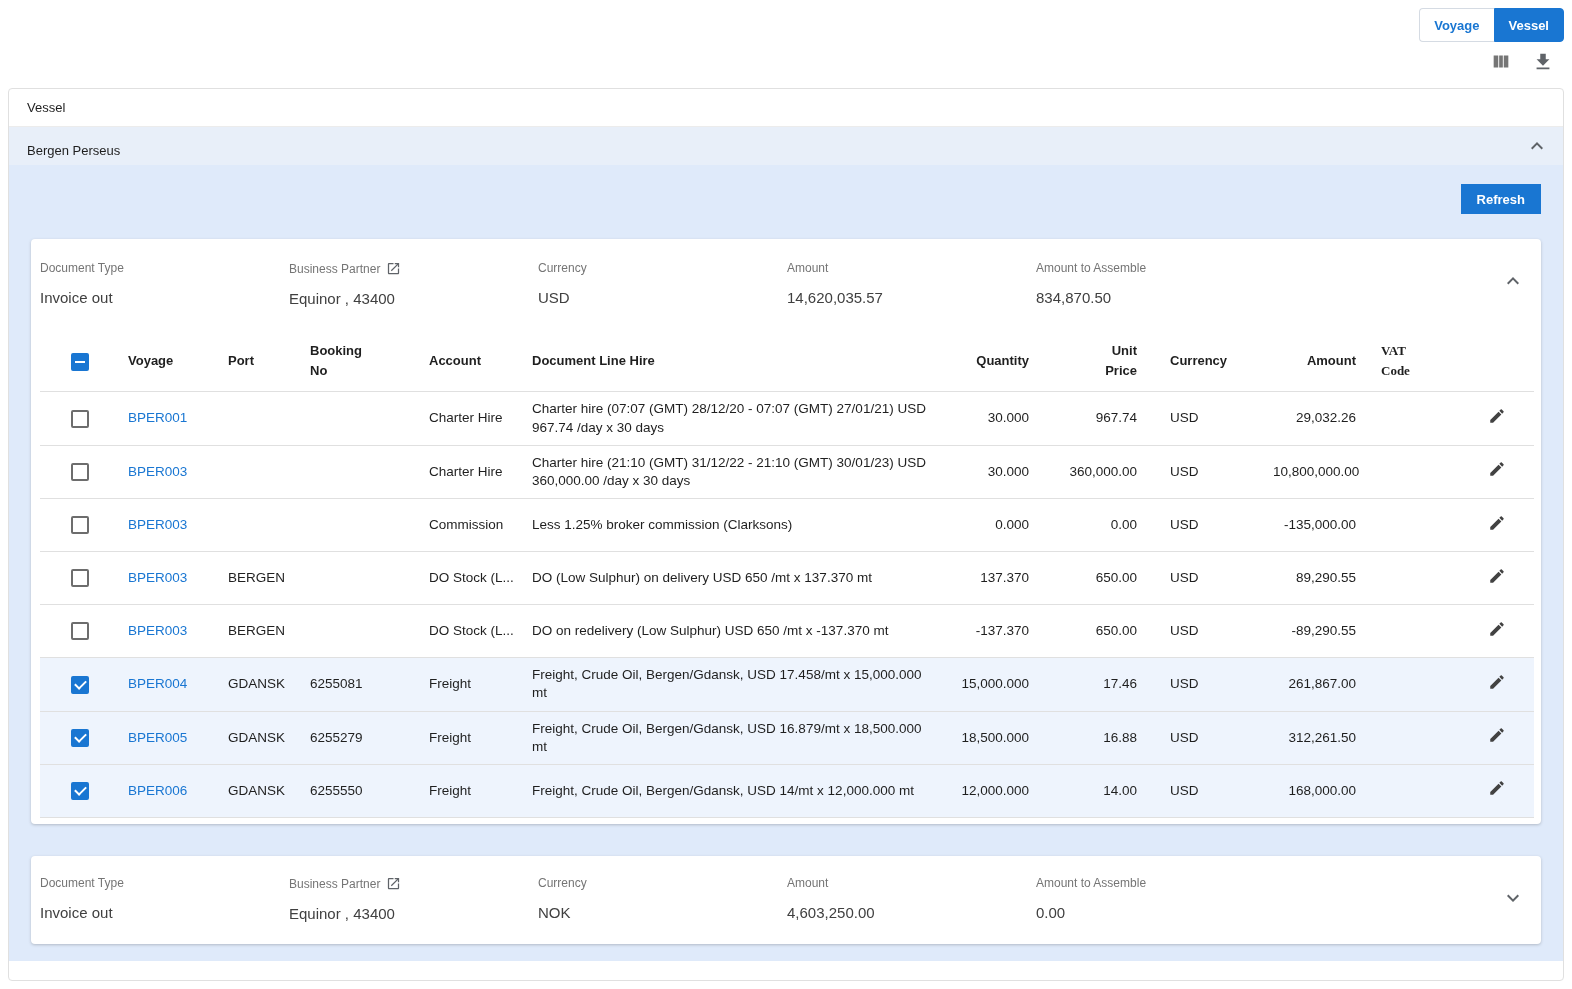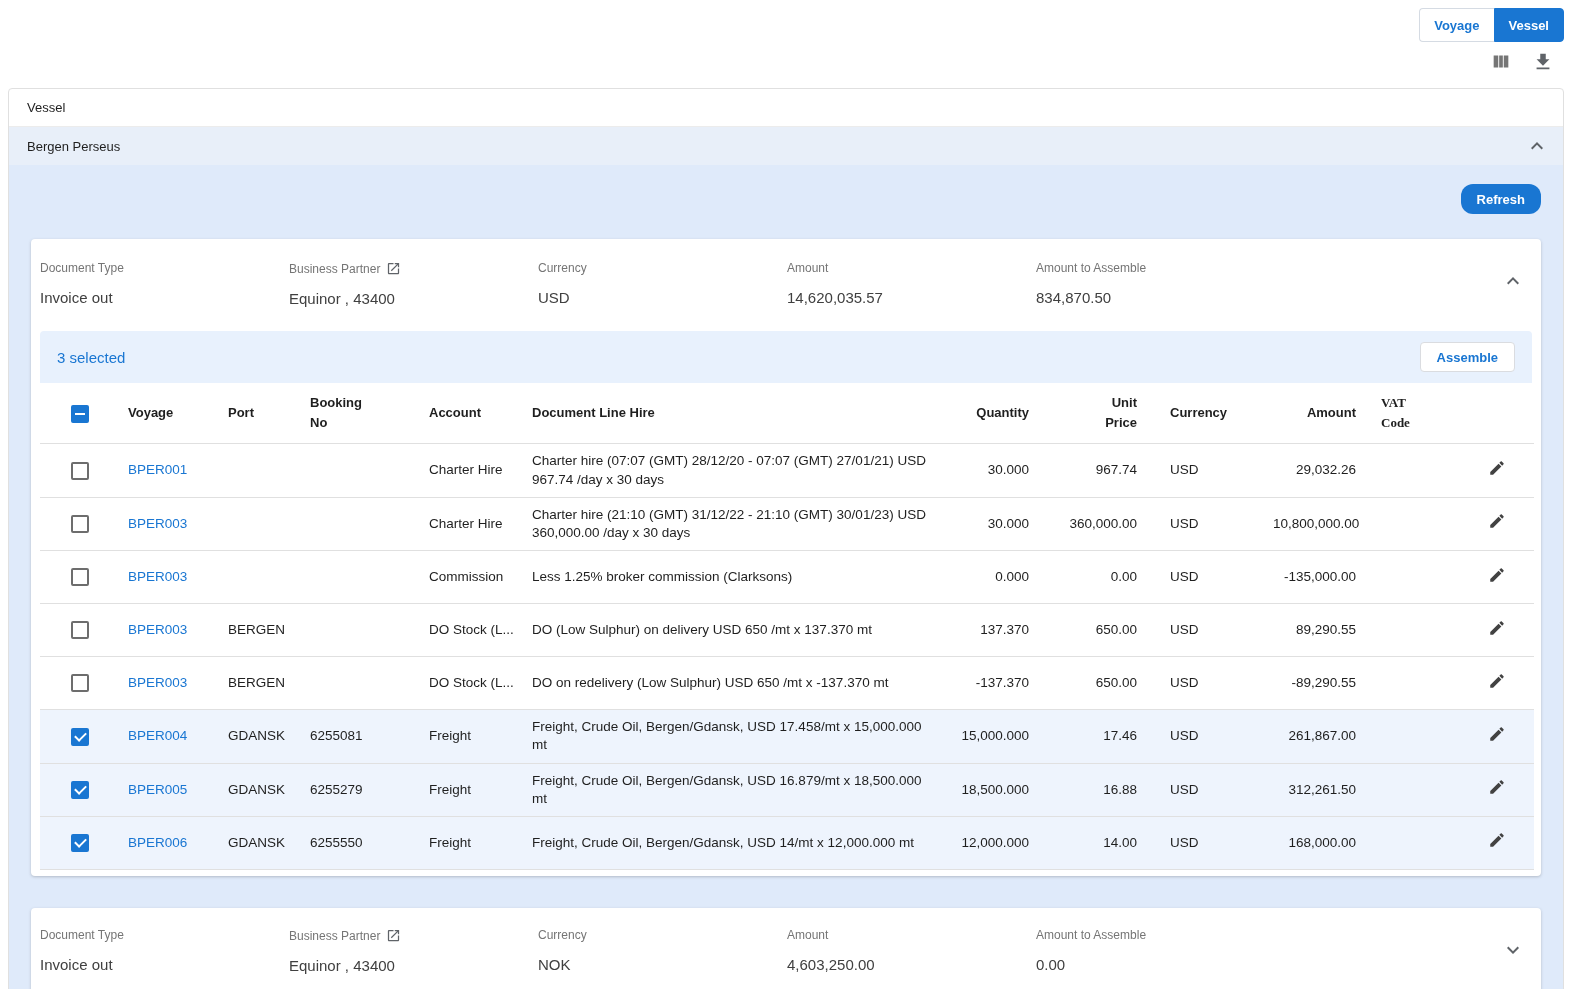--- a/index.html
+++ b/index.html
@@ -14,28 +14,28 @@
   .toggle-btn:first-child { border-radius:4px 0 0 4px; border-right:none; }
   .toggle-btn:last-child { border-radius:0 4px 4px 0; }
   .toggle-btn.active { background:var(--primary,#1976d2); color:#fff; border-color:var(--primary,#1976d2); }
   .icon-row { position:absolute; top:51px; right:16px; display:flex; gap:18px; }
   .icon-btn { width:24px; height:24px; color:#5f6368; cursor:pointer; }
   .icon-btn svg { display:block; }
 
   
   .panel { margin:0 8px; border:1px solid var(--border,#e0e0e0); border-radius:4px; background:#fff; overflow:hidden; min-height:893px; }
   .panel-title { padding:11px 18px; font-size:13px; color:#1f1f1f; border-bottom:1px solid #ececec; }
-  .group-row { display:flex; align-items:center; justify-content:space-between;
+  .group-row { display:flex; align-items:flex-end; justify-content:space-between;
     padding:7px 14px 7px 18px; background:var(--group-row-bg,#e8eff9); font-size:13px; cursor:pointer; }
   .chev { width:24px; height:24px; color:#5f6368; cursor:pointer; }
   .group-body { background:var(--band-bg,#dfeafa); padding-bottom:17px; }
 
   
   .refresh-row { display:flex; justify-content:flex-end; padding:19px 22px 25px; }
-  .btn-primary { background:var(--primary,#1976d2); color:#fff; border:none; border-radius:12px;
+  .btn-primary { background:var(--primary,#1976d2); color:#fff; border:none; border-radius:0;
     height:30px; padding:0 16px; font-size:13px; font-weight:bold; font-family:inherit; cursor:pointer; }
 
   
   .card { margin:0 22px; background:#fff; border-radius:4px; box-shadow:0 1px 3px rgba(60,64,67,.28); padding:6px 9px; }
   .card-2 { margin-top:32px; }
   .card-summary { position:relative; display:flex; padding:16px 48px 24px 0; }
   .card-2 .card-summary { padding:14px 48px 16px 0; }
   .summary-field { width:249px; padding-right:10px; }
   .field-label { font-size:12px; color:#757575; display:flex; align-items:center; gap:6px; }
   .ext-icon { width:15px; height:15px; color:#5f6368; cursor:pointer; }
@@ -149,24 +149,20 @@
             </div>
           <div class="field-value">834,870.50</div>
         </div>
         <span class="chev summary-chevron">
           <svg viewBox="0 0 24 24" width="24" height="24" fill="currentColor">
               <path d="M12 8l-6 6 1.41 1.41L12 10.83l4.59 4.58L18 14z"></path>
             </svg>
         </span>
       </div>
 
-      <div class="selection-bar">
-        <span class="selected-count">3 selected</span>
-        <button class="btn-outline">Assemble</button>
-      </div>
 
       <table>
         <colgroup>
           <col style="width:80px">
             <col style="width:100px">
             <col style="width:82px">
             <col style="width:119px">
           <col style="width:103px">
             <col style="width:423px">
             <col style="width:90px">

